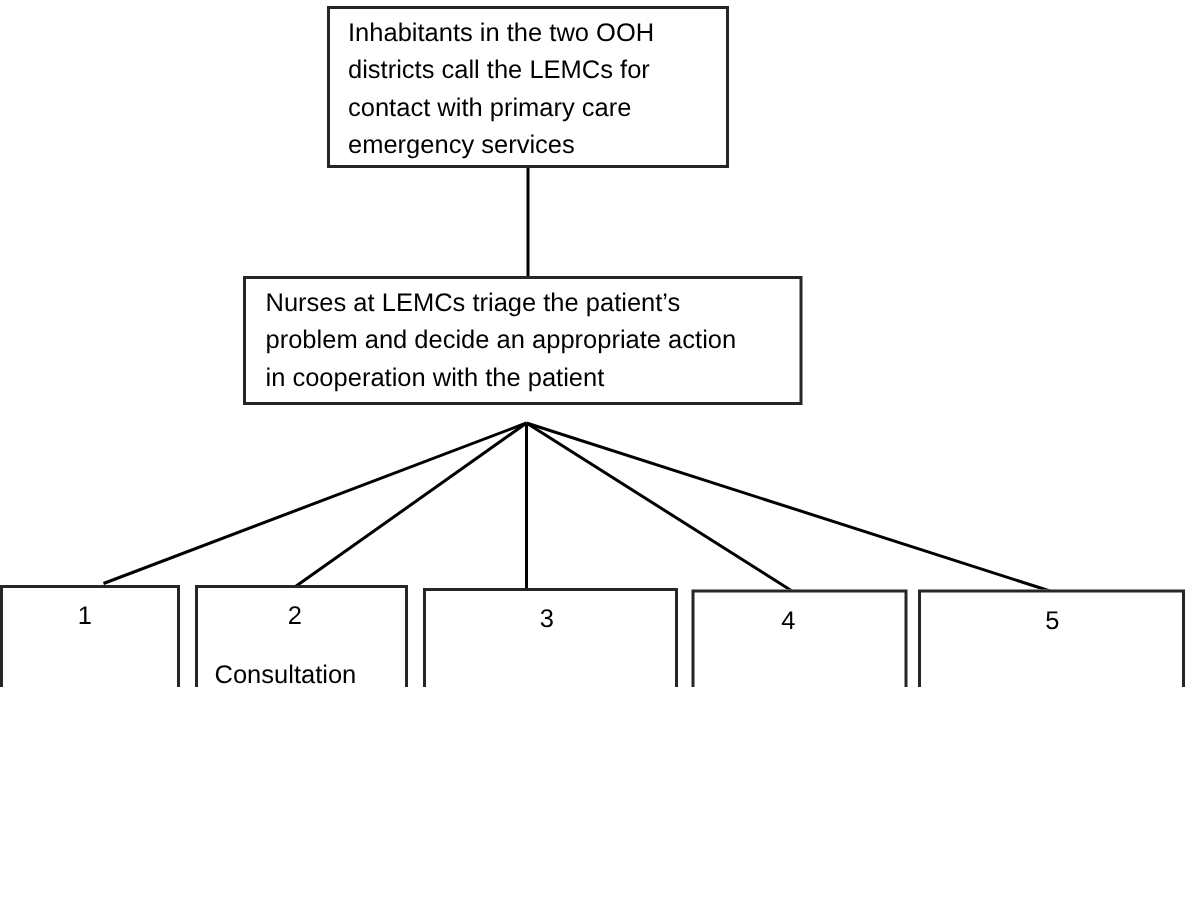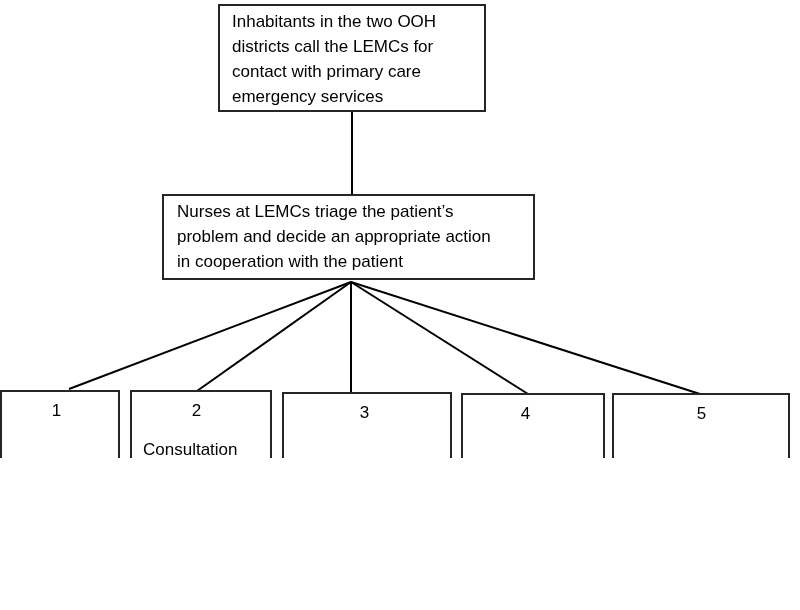--- a/index.html
+++ b/index.html
@@ -45,21 +45,21 @@
   }
   .entry-box {
     left: 218px;
     top: 4px;
     width: 268px;
     height: 108px;
     padding: 3px 12px 0 12px;
   }
   .triage-box {
     left: 162px;
-    top: 194px;
+    top: 184px;
     width: 373px;
     height: 86px;
     padding: 3px 32px 0 13px;
   }
   .outcome-box {
     top: 390px;
     padding-top: 6px;
   }
   .outcome-number {
     text-align: center;

